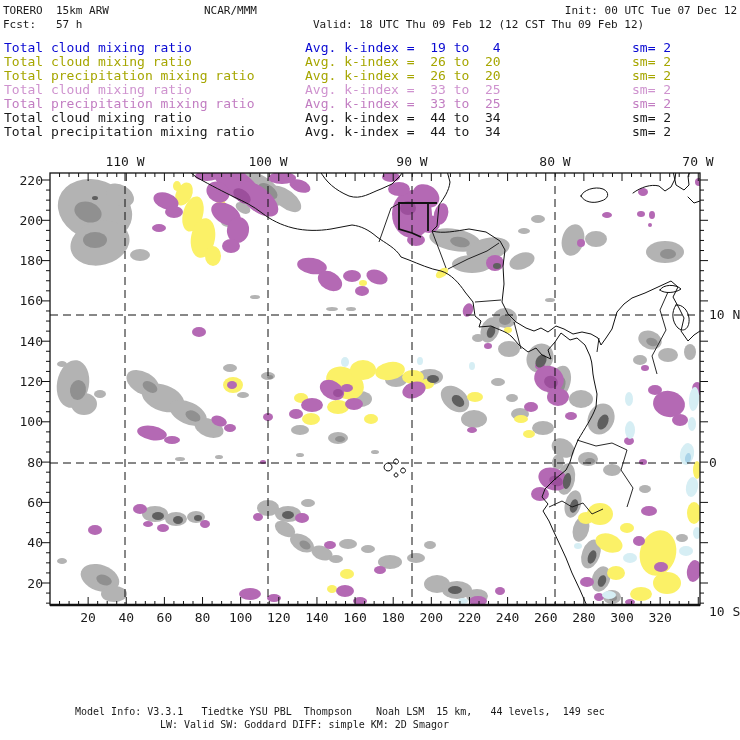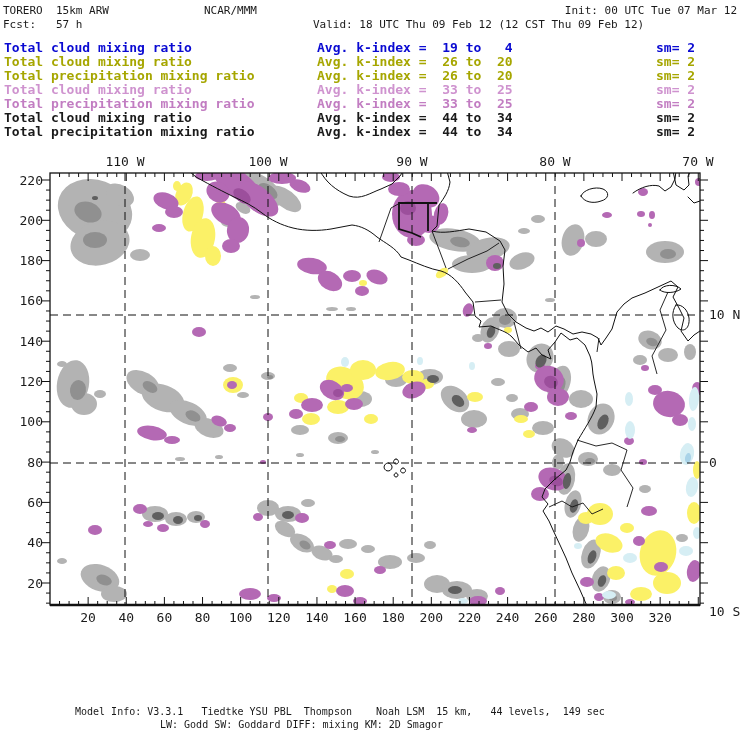--- a/index.html
+++ b/index.html
@@ -1,22 +1,22 @@
 <!DOCTYPE html>
 <html><head>
 <meta charset="utf-8">
 <style>
   html,body{margin:0;padding:0;background:#ffffff;}
   body{width:740px;height:740px;position:relative;font-family:"DejaVu Sans Mono",monospace;color:#1a1a1a;overflow:hidden;}
   .t{position:absolute;white-space:pre;font-size:13px;line-height:14px;}
   .hdr{font-size:11px;}
-  .legend-row span{position:absolute;white-space:pre;font-size:13px;font-weight:bold;}
+  .legend-row span{position:absolute;white-space:pre;font-size:13px;}
   .col-label{left:4px;}
-  .col-kindex{left:305px;margin-left:12px;}
-  .col-sm{left:656px;}
+  .col-kindex{left:305px;}
+  .col-sm{left:632px;}
   .footer{font-size:10px;}
   #map-svg{position:absolute;left:0;top:0;}
 </style>
 </head>
 <body>
 
 <svg id="map-svg" width="740" height="740" viewBox="0 0 740 740">
     <defs>
       <clipPath id="plotclip">
         <rect x="50" y="173" width="650" height="432"></rect>
@@ -574,21 +574,21 @@
     <text x="507.608" y="622" text-anchor="middle" font-size="13" font-family="&quot;DejaVu Sans Mono&quot;, monospace" fill="#1a1a1a">240</text>
     <text x="545.742" y="622" text-anchor="middle" font-size="13" font-family="&quot;DejaVu Sans Mono&quot;, monospace" fill="#1a1a1a">260</text>
     <text x="583.876" y="622" text-anchor="middle" font-size="13" font-family="&quot;DejaVu Sans Mono&quot;, monospace" fill="#1a1a1a">280</text>
     <text x="622.01" y="622" text-anchor="middle" font-size="13" font-family="&quot;DejaVu Sans Mono&quot;, monospace" fill="#1a1a1a">300</text>
     <text x="660.144" y="622" text-anchor="middle" font-size="13" font-family="&quot;DejaVu Sans Mono&quot;, monospace" fill="#1a1a1a">320</text>
   </svg>
 
 <div>
   <span class="t hdr" style="left:3px;top:4px">TORERO  15km ARW</span>
   <span class="t hdr" style="left:204px;top:4px">NCAR/MMM</span>
-  <span class="t hdr" style="right:3px;top:4px;text-align:right">Init: 00 UTC Tue 07 Mar 12</span>
+  <span class="t hdr" style="right:3px;top:4px;text-align:right">Init: 00 UTC Tue 07 Dec 12</span>
   <span class="t hdr" style="left:3px;top:18px">Fcst:   57 h</span>
   <span class="t hdr" style="left:313px;top:18px">Valid: 18 UTC Thu 09 Feb 12 (12 CST Thu 09 Feb 12)</span>
 </div>
 
 <div>
   <div class="legend-row" style="position: absolute; top: 40px; color: rgb(10, 10, 210);">
     <span class="col-label">Total cloud mixing ratio</span>
     <span class="col-kindex">Avg. k-index =  19 to   4</span>
     <span class="col-sm">sm= 2</span>
   </div>
@@ -619,14 +619,14 @@
   </div>
   <div class="legend-row" style="position: absolute; top: 124px; color: rgb(26, 26, 26);">
     <span class="col-label">Total precipitation mixing ratio</span>
     <span class="col-kindex">Avg. k-index =  44 to  34</span>
     <span class="col-sm">sm= 2</span>
   </div>
 </div>
 
 <div>
   <span class="t footer" style="left:75px;top:705px">Model Info: V3.3.1   Tiedtke YSU PBL  Thompson    Noah LSM  15 km,   44 levels,  149 sec</span>
-  <span class="t footer" style="left:160px;top:718px">LW: Godd SW: Goddard DIFF: mixing KM: 2D Smagor</span>
+  <span class="t footer" style="left:160px;top:718px">LW: Valid SW: Goddard DIFF: simple KM: 2D Smagor</span>
 </div>
 
 </body></html>

